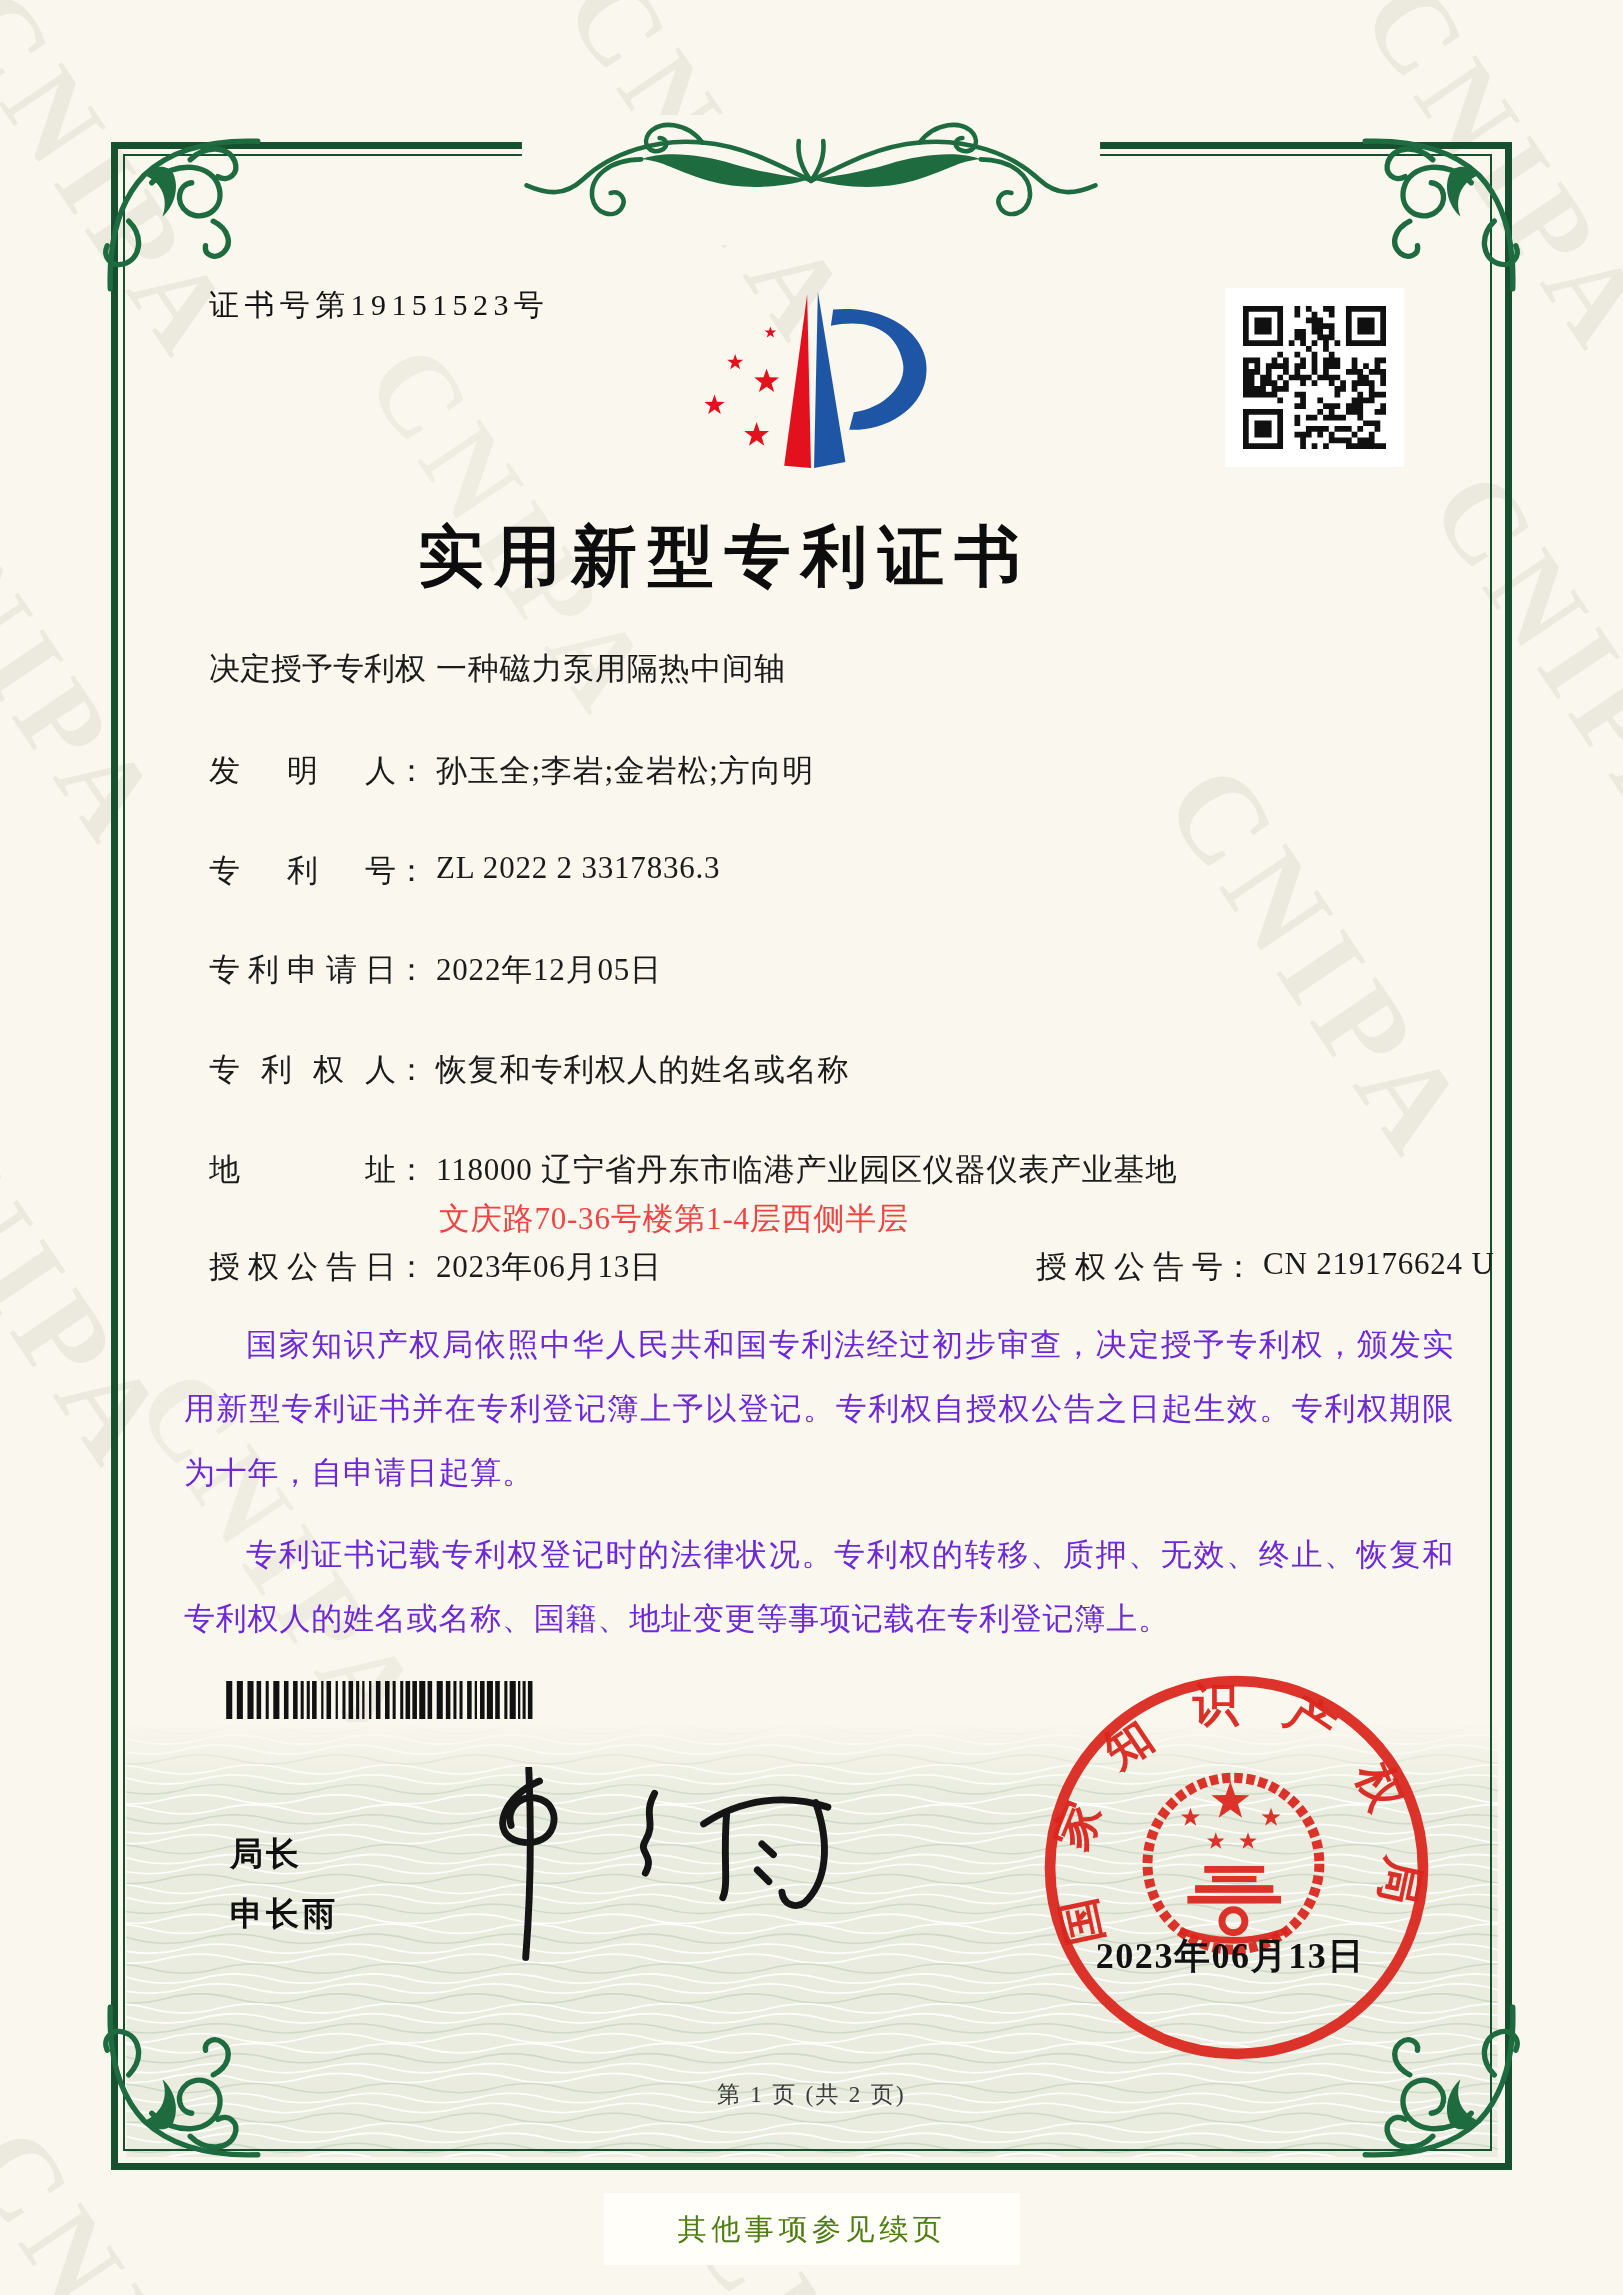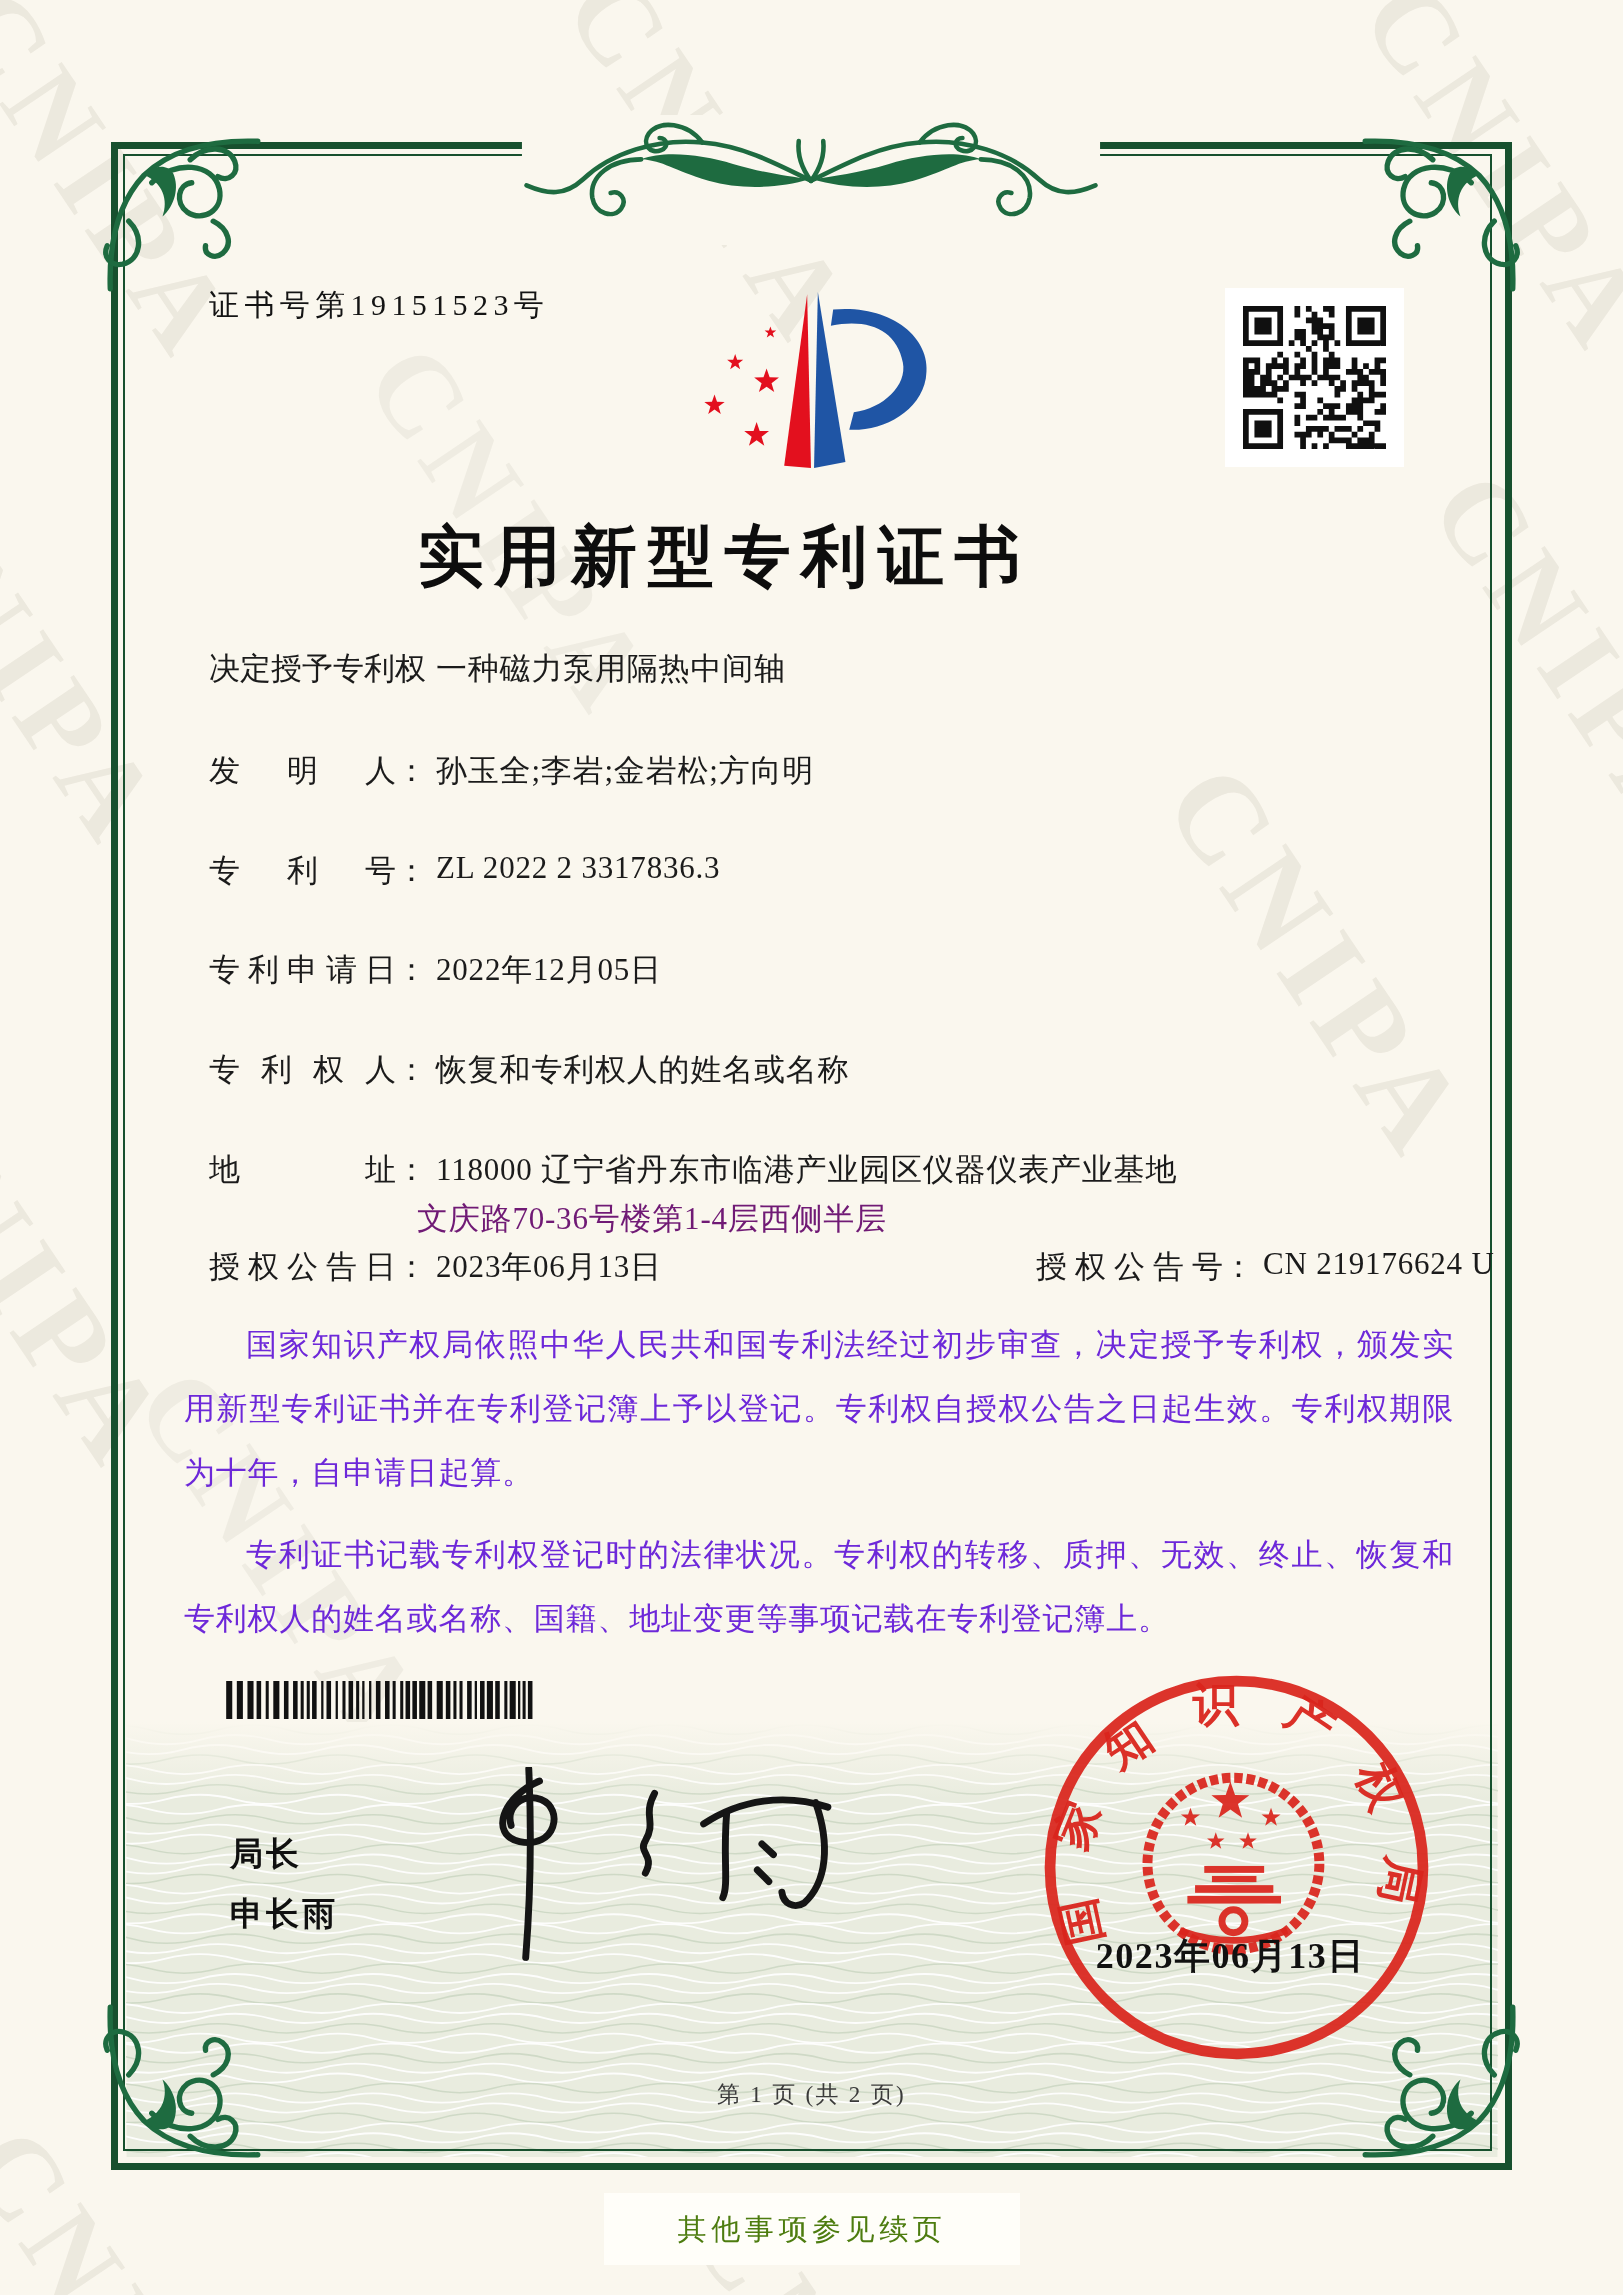--- a/index.html
+++ b/index.html
@@ -36,21 +36,21 @@
     font-size:66px;font-weight:900;letter-spacing:10.7px;color:#0d0d0d;
   }
   .frow{position:absolute;left:209px;font-size:31px;color:#1b1b1b;white-space:nowrap;}
   .flabel{
     display:inline-block;width:187px;
     text-align:justify;text-align-last:justify;
     vertical-align:top;
   }
   .colon{display:inline-block;width:40px;vertical-align:top;}
   .fvalue{display:inline-block;vertical-align:top;letter-spacing:0.8px;}
-  .addr2{position:absolute;left:417px;font-size:31px;letter-spacing:0.8px;white-space:nowrap;color:#701a75;}
+  .addr2{position:absolute;left:439px;font-size:31px;letter-spacing:0.8px;white-space:nowrap;color:#ef4444;}
   .grant2{position:absolute;left:827px;top:0;}
   .paras{
     position:absolute;left:184px;top:1313px;width:1270px;
     font-size:31px;line-height:2.06;letter-spacing:0.8px;color:#6d28d9;
     text-align:justify;
   }
   .paras p{margin:0 0 18.4px 0;text-indent:2em;}
   .director{position:absolute;left:224px;font-family:"Liberation Sans", sans-serif;
     font-size:33px;font-weight:700;color:#101010;letter-spacing:3.1px;margin-left:6px;}
   .pageind{

